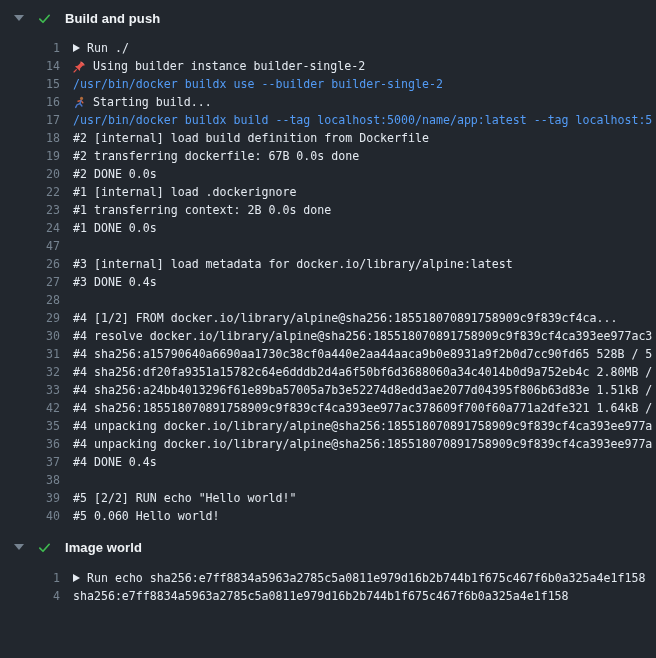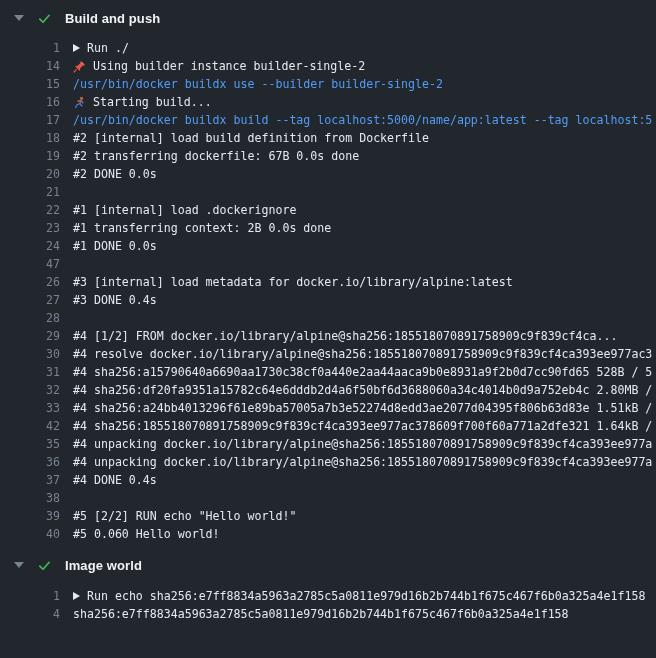--- a/index.html
+++ b/index.html
@@ -169,28 +169,20 @@
 
   <div class="line">
     <span class="ln">20</span>
     <span class="content">
       
       
       <span class="txt">#2 DONE 0.0s</span>
     </span>
   </div>
 
-  <div class="line">
-    <span class="ln">21</span>
-    <span class="content">
-      
-      
-      <span class="txt"></span>
-    </span>
-  </div>
 
   <div class="line">
     <span class="ln">22</span>
     <span class="content">
       
       
       <span class="txt">#1 [internal] load .dockerignore</span>
     </span>
   </div>
 

